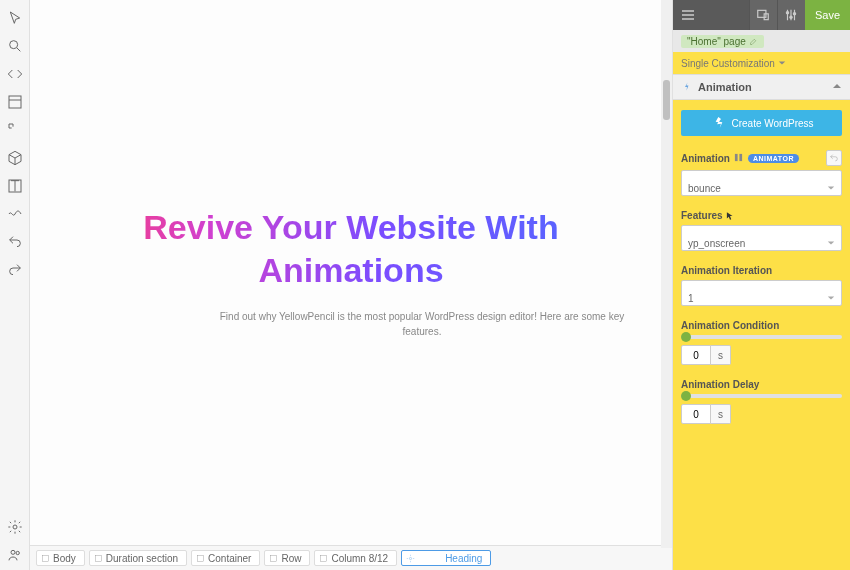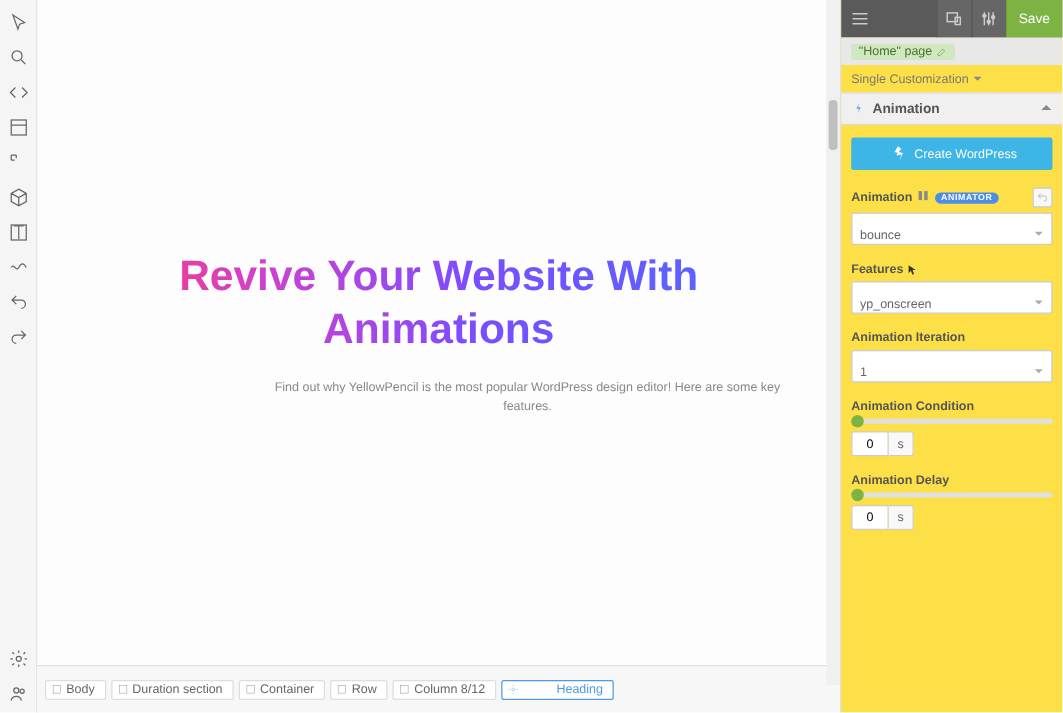--- a/index.html
+++ b/index.html
@@ -11,21 +11,21 @@
 .left-toolbar .tool svg { width: 16px; height: 16px; stroke: #666; fill: none; stroke-width: 1.5; }
 .left-toolbar .spacer { flex: 1; }
 
 
 .canvas-wrap { flex: 1; display: flex; flex-direction: column; background: #fdfdfd; position: relative; }
 .canvas { flex: 1; display: flex; align-items: flex-end; justify-content: center; flex-direction: column; padding: 0 40px; }
 .hero-title { font-size: 34px; font-weight: 700; text-align: center; line-height: 1.25; background: linear-gradient(90deg, #ff3d6e 0%, #d040d0 25%, #7b4dff 55%, #4d6bff 100%); -webkit-background-clip: text; background-clip: text; color: transparent; margin-bottom: 18px; }
 .hero-sub { font-size: 10px; color: #888; text-align: center; max-width: 420px; line-height: 1.5; }
 
 
-.breadcrumb-bar { height: 38px; background: #f7f7f7; border-top: 1px solid #e0e0e0; display: flex; align-items: center; font-size: 10px; color: #666; padding-left: 6px; }
+.breadcrumb-bar { height: 25px; background: #f7f7f7; border-top: 1px solid #e0e0e0; display: flex; align-items: center; font-size: 10px; color: #666; padding-left: 6px; }
 .crumb { display: flex; align-items: center; padding: 0 8px 0 4px; height: 16px; border: 1px solid #ddd; border-radius: 2px; margin-right: 4px; background: #fff; cursor: pointer; }
 .crumb svg { width: 9px; height: 9px; margin-right: 3px; stroke: #888; fill: none; }
 .crumb.active { border-color: #4d9be6; color: #4d9be6; gap: 27px; }
 .crumb.active svg { stroke: #4d9be6; }
 
 
 .right-panel { width: 178px; background: #fde047; border-left: 1px solid #e0e0e0; display: flex; flex-direction: column; font-size: 11px; color: #555; }
 .right-top { height: 30px; background: #5a5a5a; display: flex; align-items: center; }
 .menu-btn { width: 30px; height: 30px; display: flex; align-items: center; justify-content: center; cursor: pointer; }
 .menu-btn svg { width: 16px; height: 16px; stroke: #ccc; fill: none; stroke-width: 2; }

